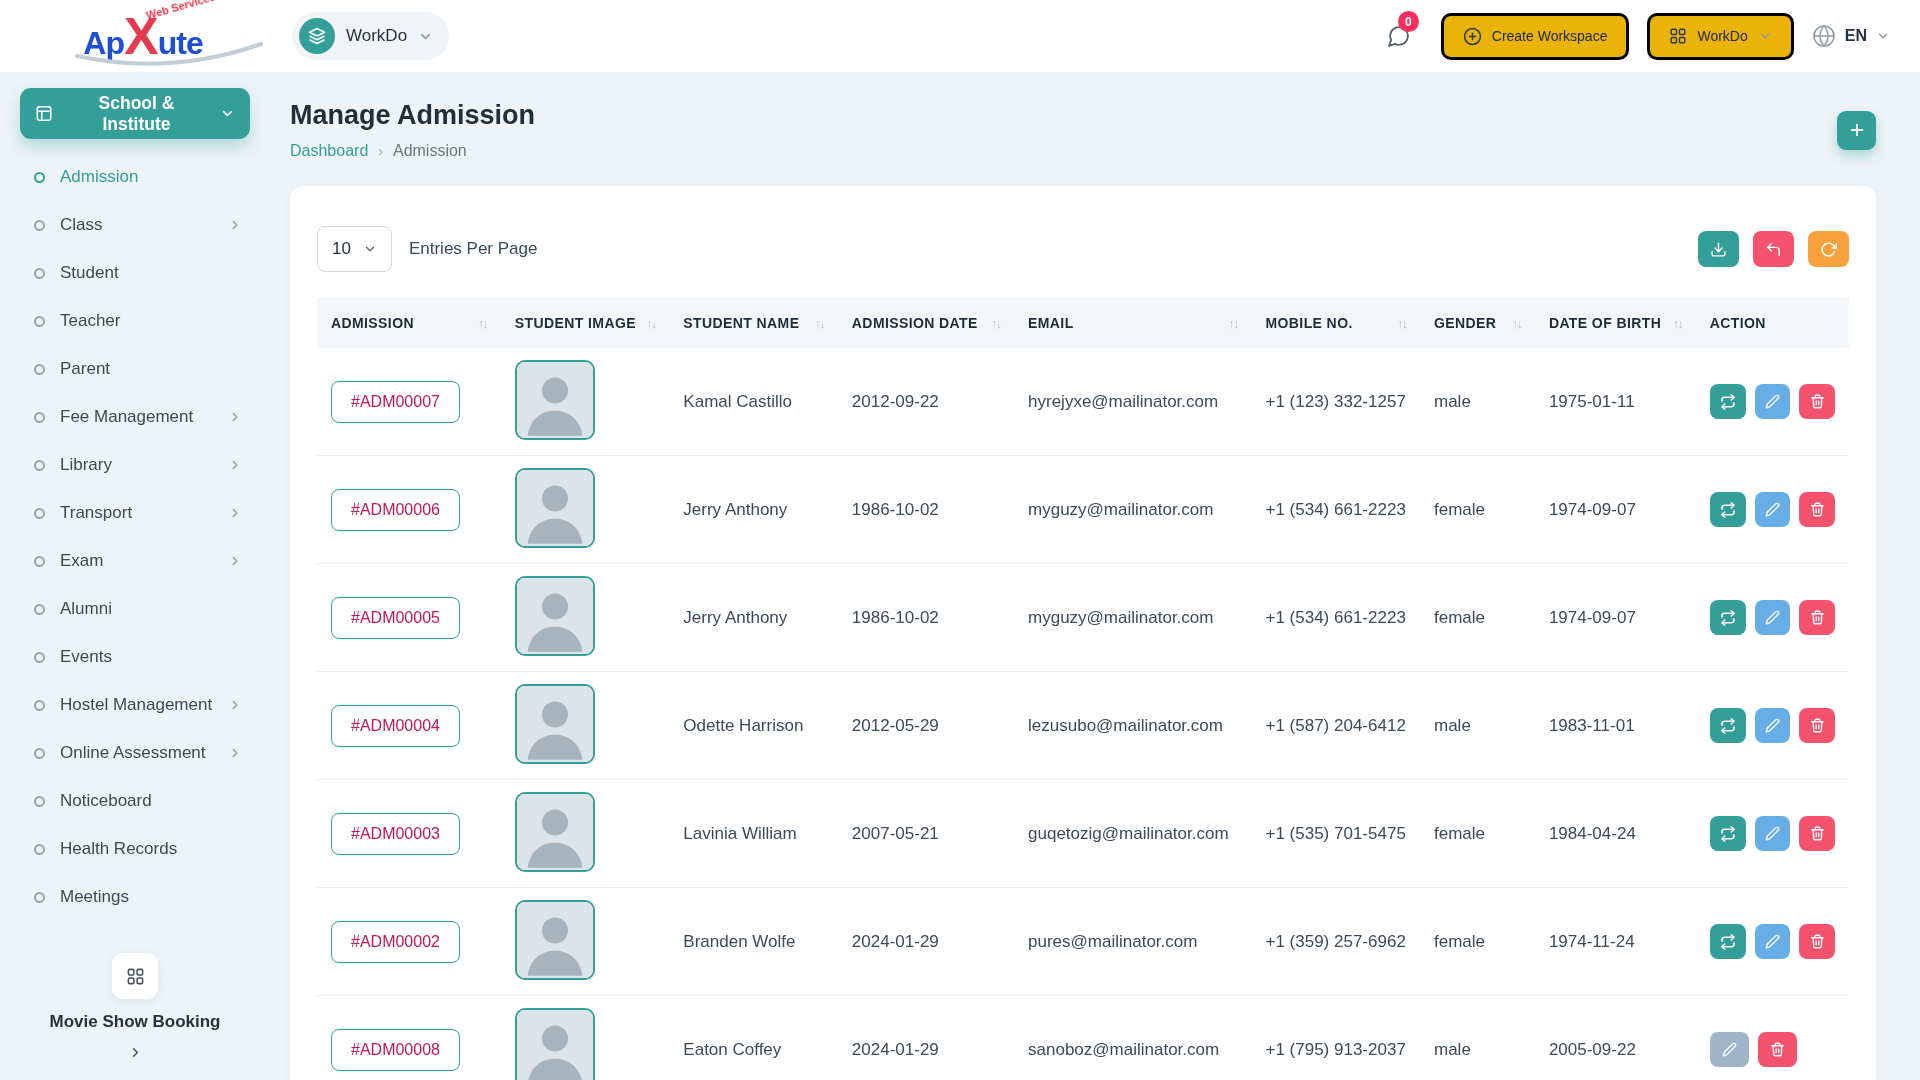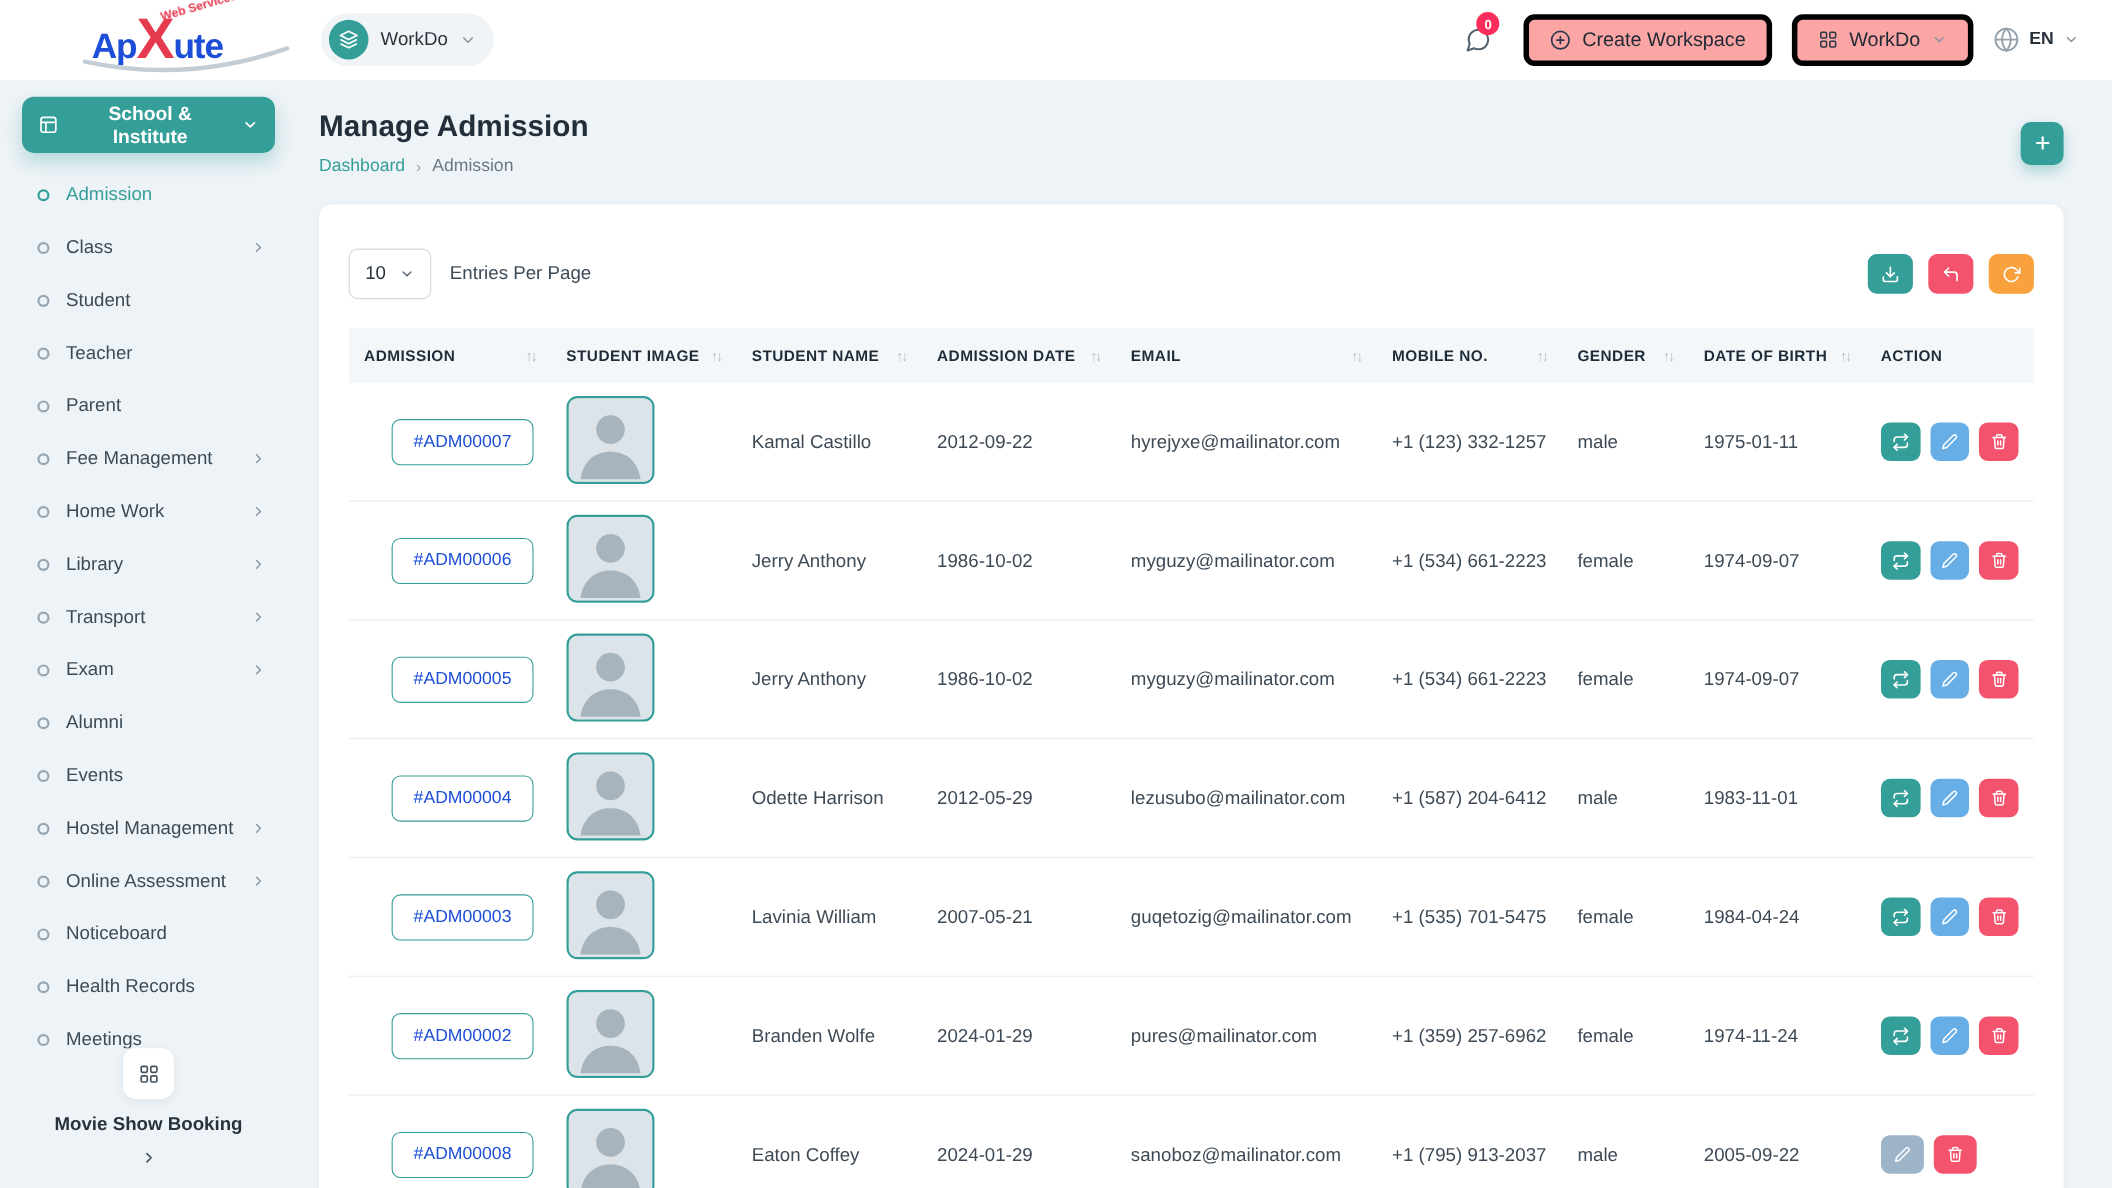--- a/index.html
+++ b/index.html
@@ -17,21 +17,21 @@
   .logo .lx{font-size:52px;color:#e63a4f;}
   .logo .lsub{position:absolute;top:-6px;right:-14px;color:#e63a4f;font-size:11px;font-weight:bold;transform:rotate(-16deg);letter-spacing:0;}
   .logo .swoosh{position:absolute;left:-8px;bottom:-4px;pointer-events:none;}
   .ws-pill{display:flex;align-items:center;gap:11px;background:#f0f4f7;border-radius:999px;padding:6px 16px 6px 7px;margin-left:6px;}
   .ws-ic{width:36px;height:36px;border-radius:50%;background:#349e98;display:flex;align-items:center;justify-content:center;color:#fff;}
   .ws-label{font-size:17px;color:#27323d;}
   .chev-gray{color:#8a97a3;}
   .top-right{margin-left:auto;display:flex;align-items:center;gap:18px;}
   .icon-btn{position:relative;width:48px;height:44px;display:flex;align-items:center;justify-content:center;color:#53636f;}
   .badge{position:absolute;top:-3px;right:4px;min-width:21px;height:21px;padding:0 4px;border-radius:50%;background:#fb2d5d;color:#fff;font-size:12px;font-weight:bold;display:flex;align-items:center;justify-content:center;}
-  .pill-btn{display:flex;align-items:center;gap:10px;height:47px;padding:0 19px;border:5px solid #000000;border-radius:10px;background:#fca5a5;font-size:18px;color:#212b36;}
+  .pill-btn{display:flex;align-items:center;gap:10px;height:47px;padding:0 19px;border:3px solid #000000;border-radius:10px;background:#eab308;font-size:14px;color:#212b36;}
   .lang-btn{display:flex;align-items:center;gap:9px;font-size:16px;font-weight:bold;color:#27323d;}
   .lang-btn .globe{color:#93a1ad;}
 
   
   .sidebar{position:fixed;top:72px;left:0;bottom:0;width:270px;padding:16px 20px 20px;display:flex;flex-direction:column;z-index:10;}
   .section-btn{display:flex;align-items:center;gap:13px;width:100%;height:51px;background:#349e98;border-radius:11px;color:#fff;padding:0 15px;font-size:17.5px;font-weight:bold;box-shadow:0 8px 16px rgba(52,158,152,.32);}
   .section-btn .s-chev{margin-left:auto;}
   .nav{margin-top:14px;flex:1;overflow:hidden;}
   .nav-item{display:flex;align-items:center;gap:15px;height:48px;padding:0 8px 0 14px;color:#3c4a56;font-size:17px;width:100%;text-align:left;}
   .nav-item .bullet{width:11px;height:11px;border:2px solid #97a5b0;border-radius:50%;flex:0 0 auto;}
@@ -65,21 +65,21 @@
   .search-input{height:46px;width:182px;border:1px solid #cfd9e0;border-radius:8px;padding:0 15px;font-size:16px;color:#27323d;outline:none;background:#fff;margin-left:24px;}
   .search-input::placeholder{color:#8a97a3;}
 
   table{width:100%;border-collapse:collapse;table-layout:fixed;margin-top:26px;}
   col.c1{width:12%}col.c2{width:11%}col.c3{width:11%}col.c4{width:11.5%}col.c5{width:15.5%}col.c6{width:11%}col.c7{width:7.5%}col.c8{width:10.5%}col.c9{width:10%}
   thead th{background:#f4f7f9;font-size:14px;letter-spacing:.4px;color:#1f2c38;text-align:left;padding:17px 14px;font-weight:bold;}
   .th-in{display:flex;align-items:center;justify-content:space-between;gap:6px;}
   .sort{color:#b4bfc9;font-size:13px;letter-spacing:-2px;font-weight:normal;flex:0 0 auto;}
   tbody td{padding:12px 14px;border-top:1px solid #e7edf1;font-size:17px;color:#3d4a56;vertical-align:middle;height:105px;}
   tbody tr:first-child td{border-top:none;}
-  .adm-pill{border:1px solid #349e98;color:#1d4ed8;background:#fff;border-radius:8px;padding:11px 19px;font-size:16px;margin-left:25px;}
+  .adm-pill{border:1px solid #349e98;color:#be185d;background:#fff;border-radius:8px;padding:11px 19px;font-size:16px;}
   .avatar{width:80px;height:80px;border:2px solid #349e98;border-radius:10px;overflow:hidden;background:#dfe6ea;padding:0;}
   .avatar svg{width:100%;height:100%;}
   .actions{display:flex;gap:9px;}
   .act{width:39px;height:35px;border-radius:8px;display:flex;align-items:center;justify-content:center;color:#fff;}
   .act-convert{background:#349e98;}
   .act-edit{background:#68aee6;}
   .act-edit-muted{background:#9db4c9;}
   .act-delete{background:#f4536e;}
 </style>
 </head>
@@ -231,29 +231,20 @@
   <button class="nav-item">
     <span class="bullet"></span>
     <span class="nav-label">Fee Management</span>
     <span class="n-chev">
       <svg width="14" height="14" viewBox="0 0 24 24" fill="none" stroke="currentColor" stroke-width="2.3" stroke-linecap="round" stroke-linejoin="round">
             <polyline points="9 6 15 12 9 18"></polyline>
           </svg>
     </span>
   </button>
 
-  <button class="nav-item">
-    <span class="bullet"></span>
-    <span class="nav-label">Home Work</span>
-    <span class="n-chev">
-      <svg width="14" height="14" viewBox="0 0 24 24" fill="none" stroke="currentColor" stroke-width="2.3" stroke-linecap="round" stroke-linejoin="round">
-            <polyline points="9 6 15 12 9 18"></polyline>
-          </svg>
-    </span>
-  </button>
 
   <button class="nav-item">
     <span class="bullet"></span>
     <span class="nav-label">Library</span>
     <span class="n-chev">
       <svg width="14" height="14" viewBox="0 0 24 24" fill="none" stroke="currentColor" stroke-width="2.3" stroke-linecap="round" stroke-linejoin="round">
             <polyline points="9 6 15 12 9 18"></polyline>
           </svg>
     </span>
   </button>

